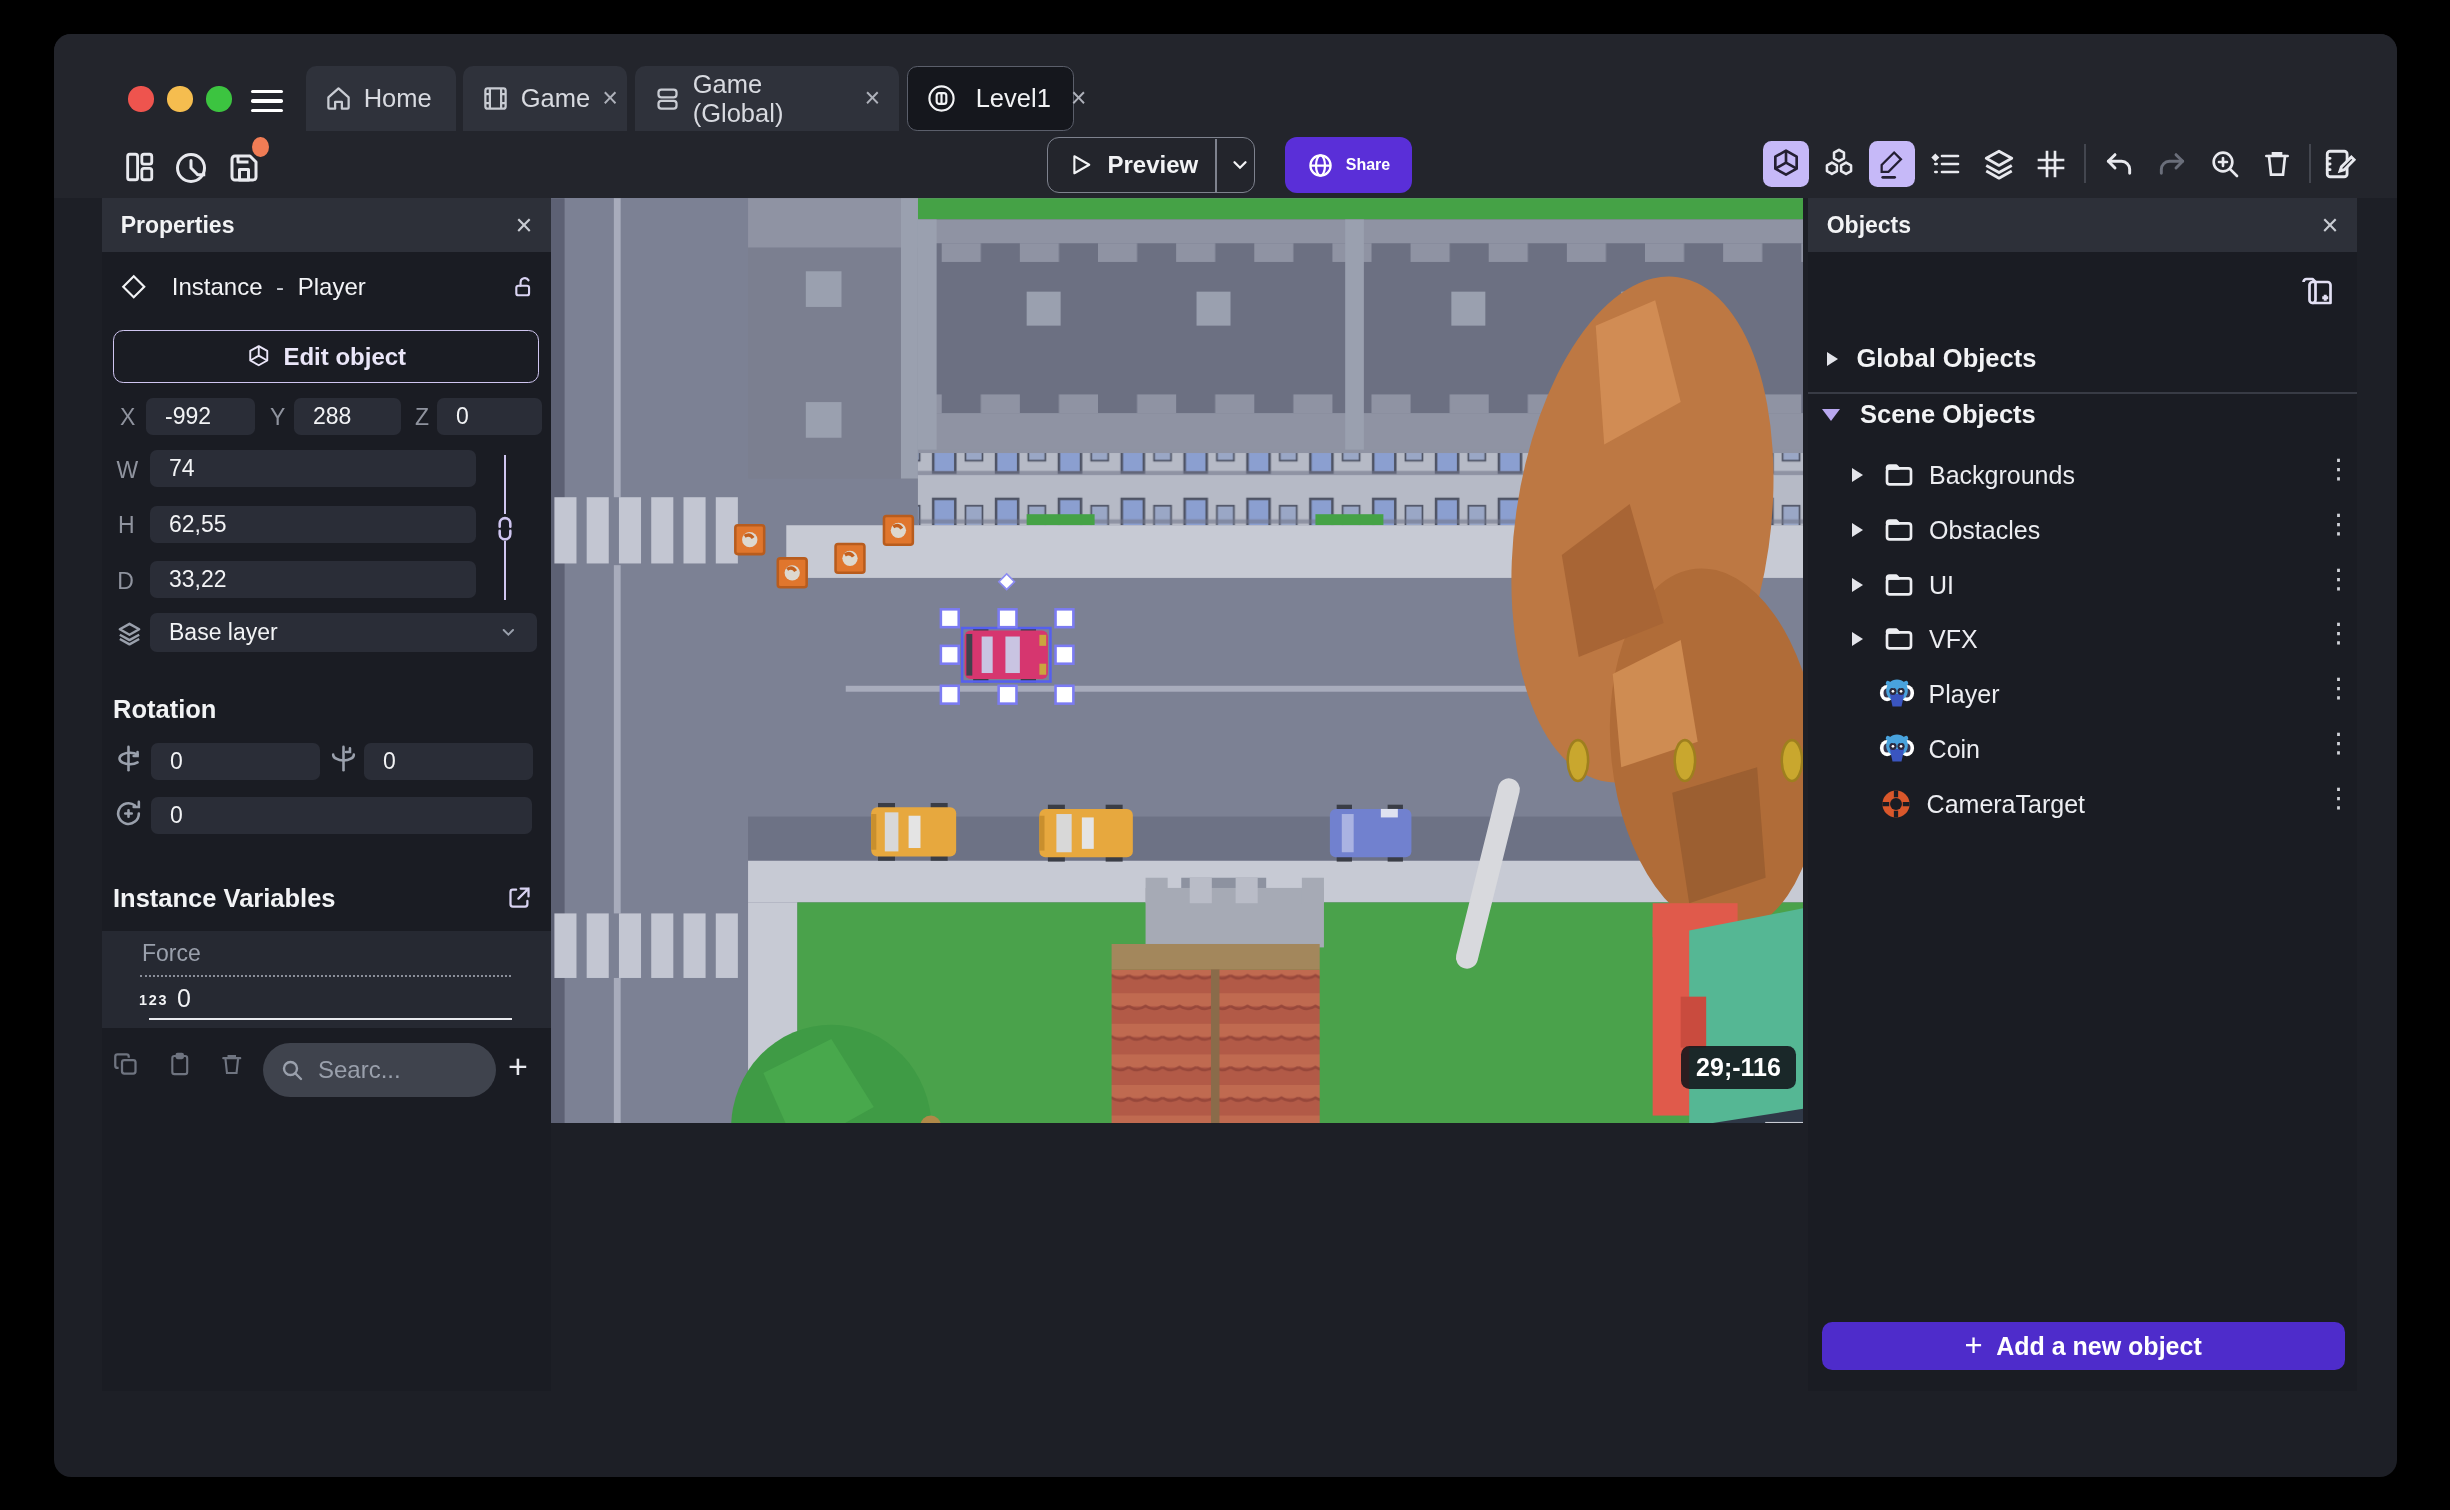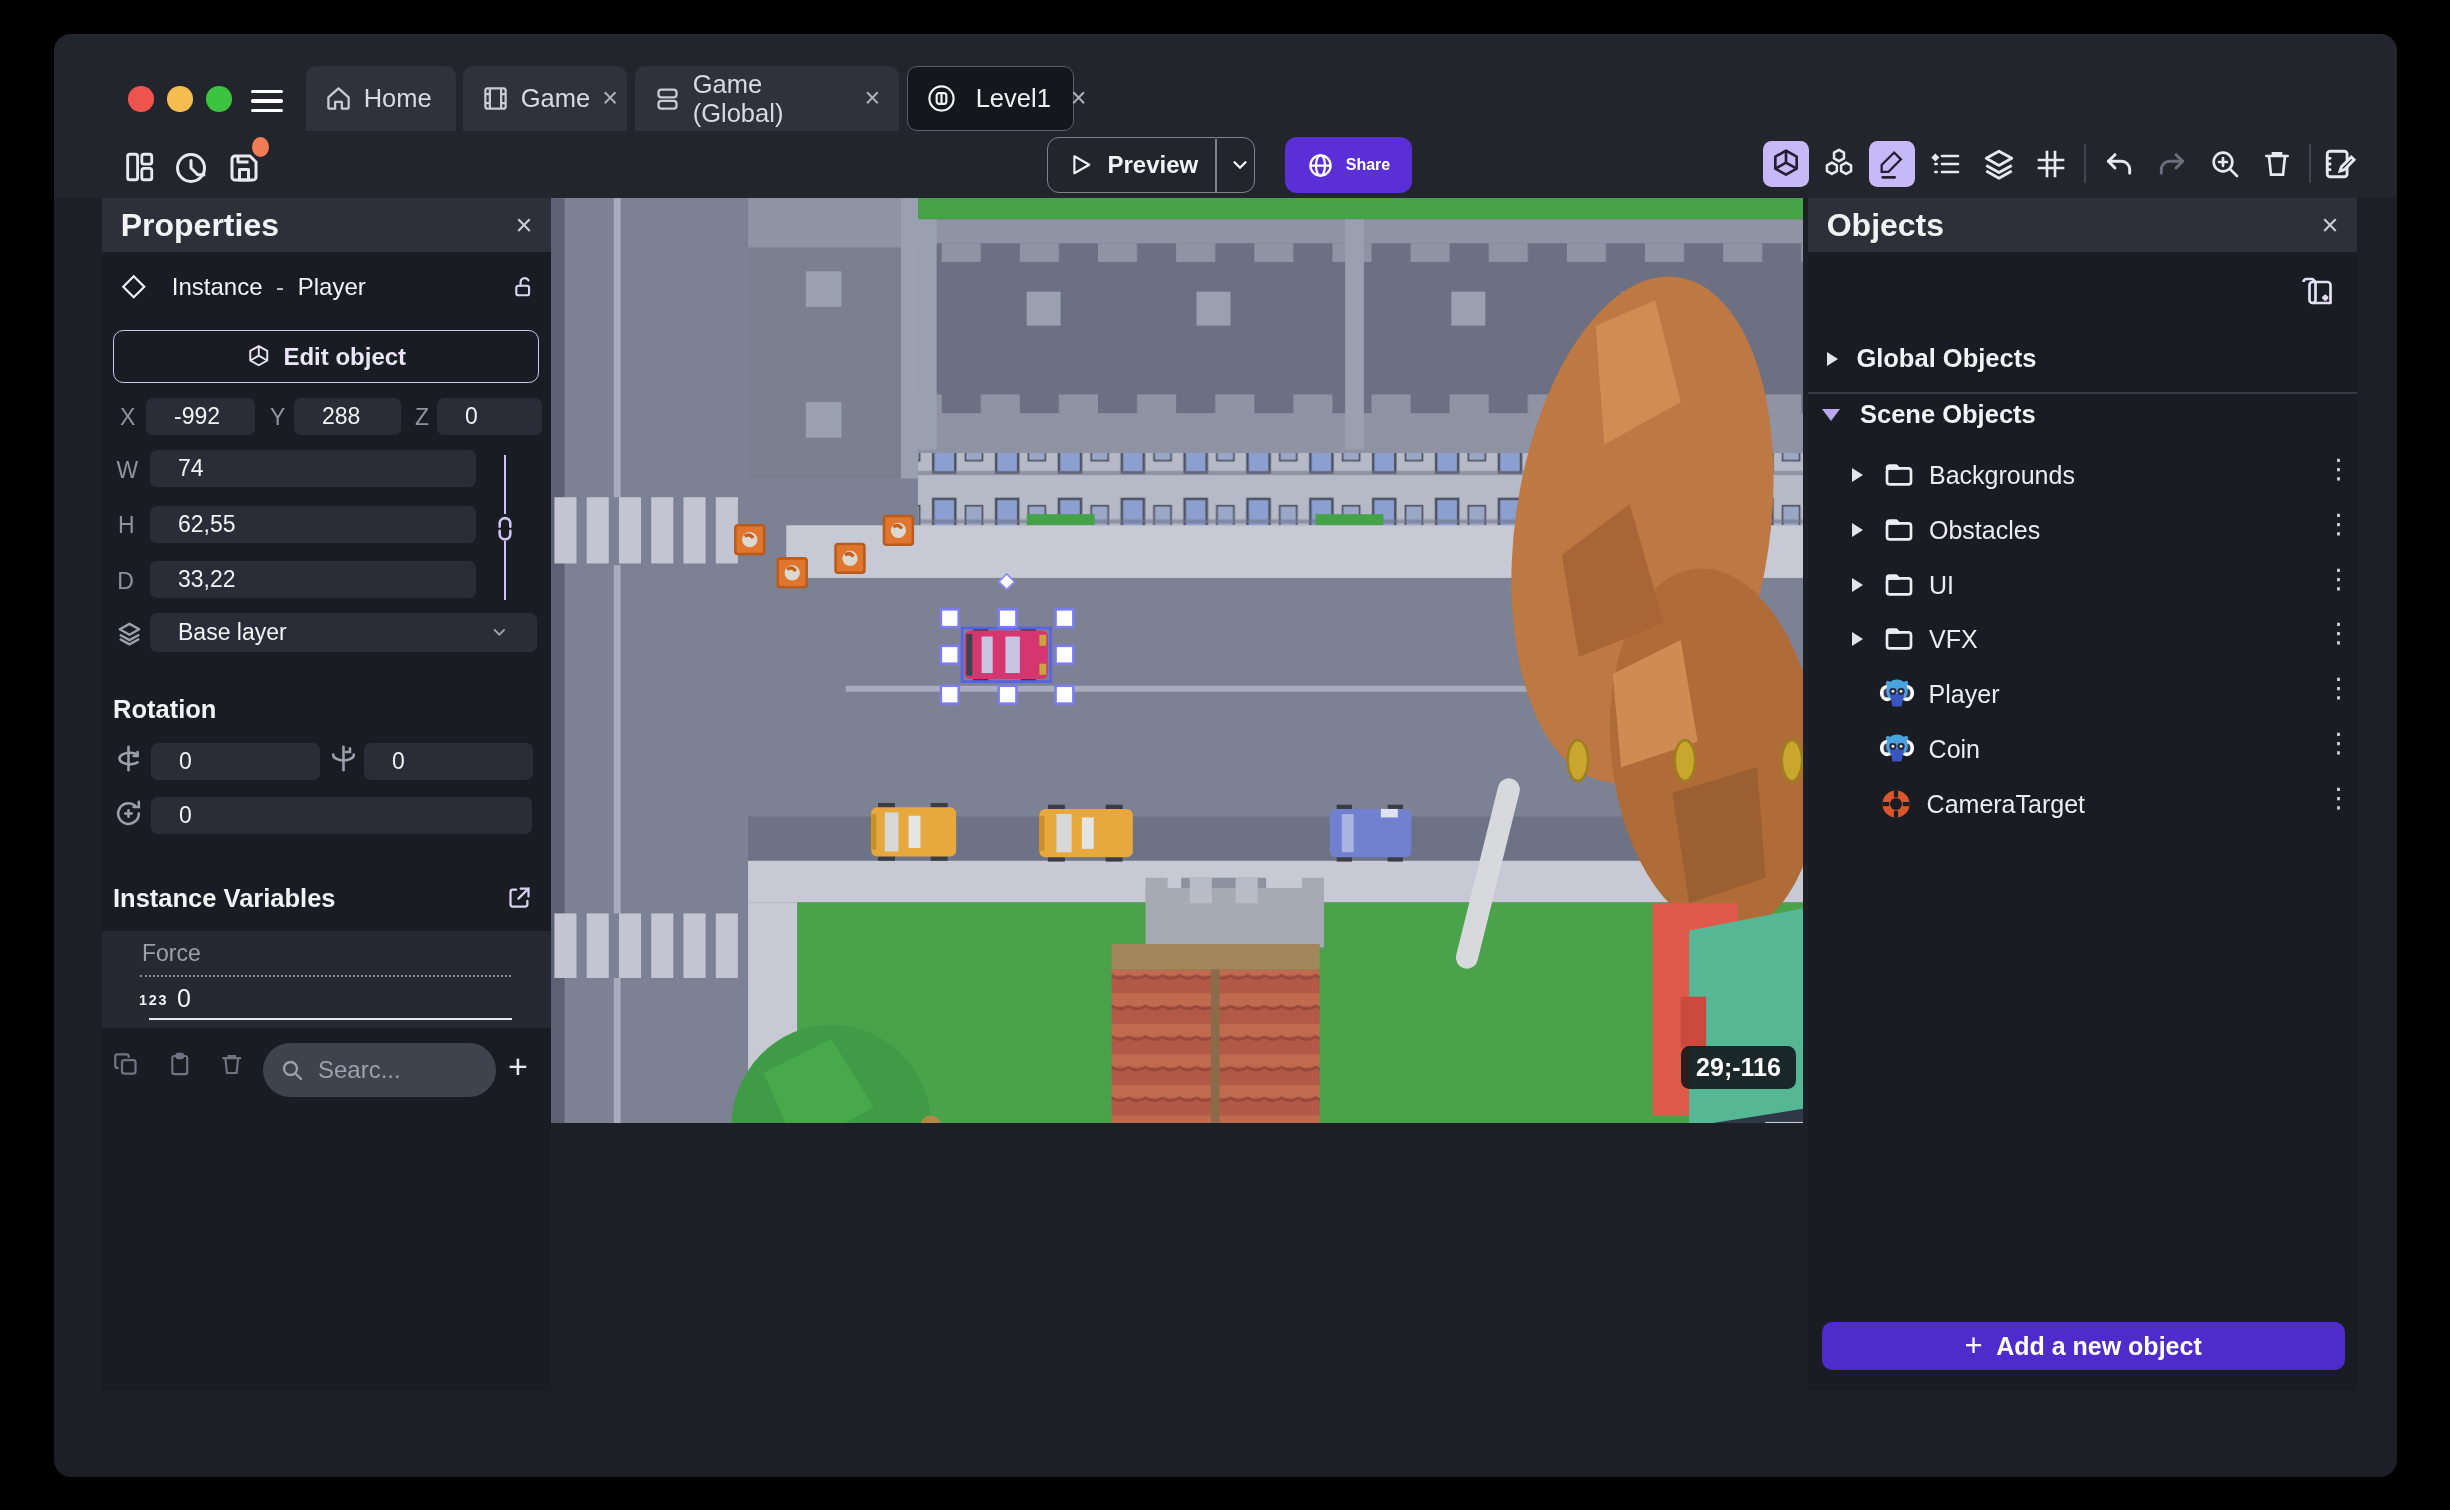--- a/index.html
+++ b/index.html
@@ -12,23 +12,23 @@
   .tab.active{background:#15171d;border:1.7px solid #5b5f6b;border-radius:10.2px;color:#f2f3f5;gap:20px;}
   .tab .close{font-size:27px;color:#aeb1ba;line-height:1;}
   .icon{display:inline-flex;align-items:center;justify-content:center;}
   svg{display:block;}
   .tbtn{position:absolute;display:flex;align-items:center;justify-content:center;}
   .iconbox{position:absolute;top:107px;width:46px;height:46px;border-radius:8.5px;display:flex;align-items:center;justify-content:center;}
   .iconbox.active{background:#c6b9f8;}
   .vsep{position:absolute;top:110px;width:1.7px;height:39px;background:#43464f;}
   .panel{position:absolute;top:164px;bottom:86px;background:#1a1c23;}
   .phead{position:absolute;left:0;top:0;right:0;height:54px;background:#2d3039;display:flex;align-items:center;justify-content:space-between;padding:0 18.7px;box-sizing:border-box;}
-  .phead .t{font-size:32px;font-weight:bold;color:#f2f3f5;}
+  .phead .t{font-size:23px;font-weight:bold;color:#f2f3f5;}
   .phead .x{font-size:29px;color:#c9ccd3;}
-  .field{position:absolute;height:37px;background:#2a2d37;border-radius:6.8px;color:#f2f3f5;font-size:23px;display:flex;align-items:center;padding:0 28px;box-sizing:border-box;}
+  .field{position:absolute;height:37px;background:#2a2d37;border-radius:6.8px;color:#f2f3f5;font-size:23px;display:flex;align-items:center;padding:0 19px;box-sizing:border-box;}
   .lbl{position:absolute;color:#8f939e;font-size:23px;}
   .h1{position:absolute;color:#f2f3f5;font-size:25.5px;font-weight:bold;}
   .pill{position:absolute;background:#3f434d;border-radius:849px;display:flex;align-items:center;gap:12px;padding:0 17px;box-sizing:border-box;color:#9aa0ac;font-size:24px;}
   .srow{position:absolute;display:flex;align-items:center;gap:13.6px;color:#f2f3f5;}
   .treelabel{font-size:25px;color:#ecedf1;}
   .kebab{position:absolute;color:#cfd1d7;font-size:27px;letter-spacing:0;line-height:1;}
   .chev{width:0;height:0;border-style:solid;display:inline-block;}
   .chev.d{border-width:12.7px 9.3px 0 9.3px;border-color:#b9a8f0 transparent transparent transparent;}
   .chev.small-r{border-width:7.6px 0 7.6px 11px;border-color:transparent transparent transparent #e3e4ea;}
   input{outline:none;border:none;background:transparent;font-family:"Liberation Sans",sans-serif;}

